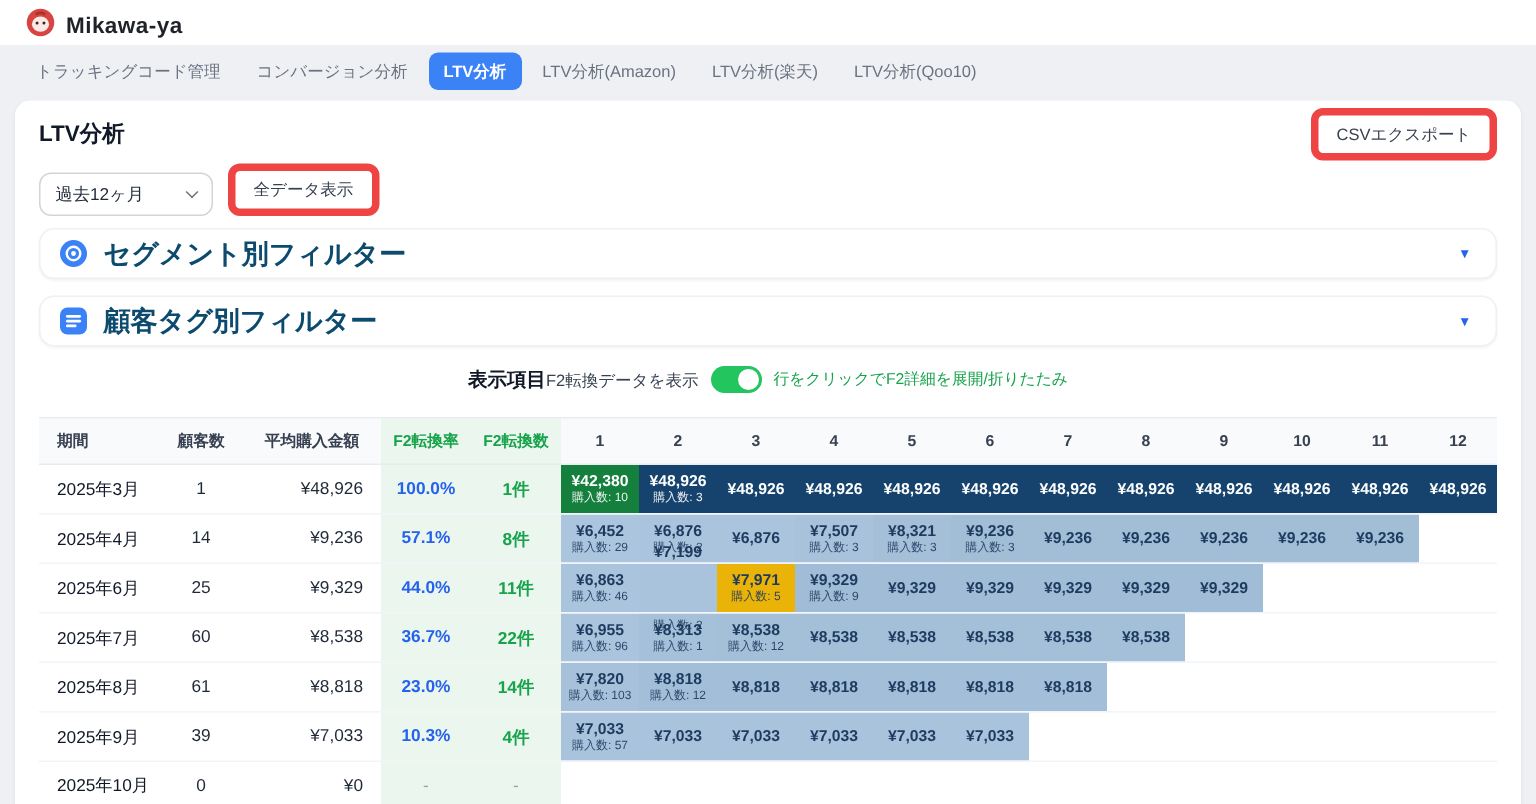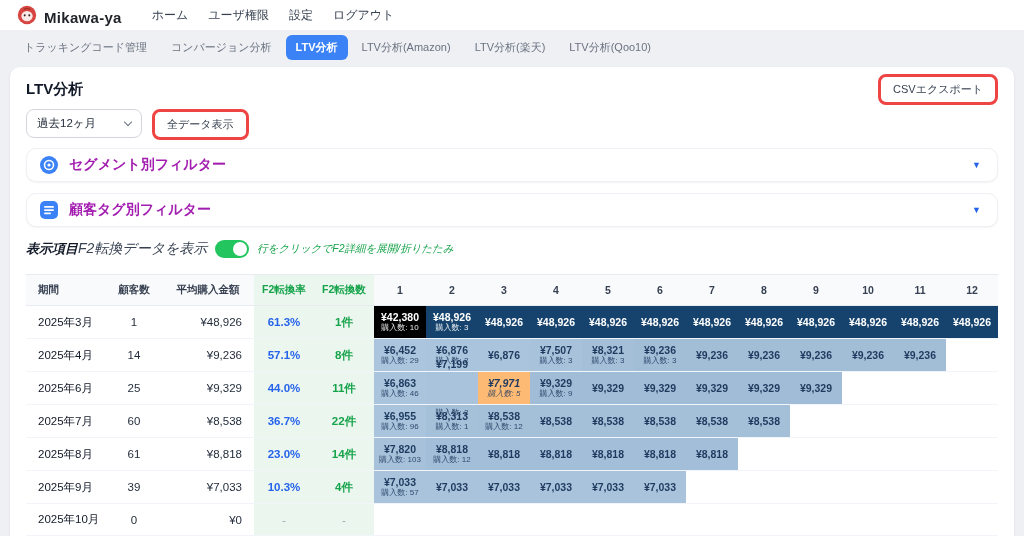--- a/index.html
+++ b/index.html
@@ -18,43 +18,43 @@
   .nav-link { font-size:12px; color:#374151; cursor:pointer; white-space:nowrap; }
   
   .tabbar { display:flex; align-items:center; gap:4px; padding:5px 14px; }
   .tab { font-size:11px; color:#6b7280; padding:5px 10px; border-radius:6px; cursor:pointer; white-space:nowrap; }
   .tab.active { background:#3b82f6; color:#ffffff; font-weight:bold; }
   
   .card { background:#ffffff; margin:2px 10px 0; border-radius:10px; box-shadow:0 1px 3px rgba(0,0,0,.07);
           padding:10px 16px; position:relative; min-height:480px; }
   .card-head { display:flex; align-items:center; justify-content:space-between; height:24px; }
   .page-title { font-size:15px; font-weight:bold; color:#111827; }
-  .btn-outline { border:3px solid #ef4444; background:#fff; border-radius:8px; padding:5px 12px;
+  .btn-outline { border:5px solid #ef4444; background:#fff; border-radius:8px; padding:5px 12px;
                  font-size:11px; color:#374151; cursor:pointer; white-space:nowrap;
                  font-family:inherit; }
   
-  .controls { display:flex; gap:10px; margin:8px 0 0; align-items:flex-start; }
+  .controls { display:flex; gap:10px; margin:8px 0 0; align-items:flex-end; }
   .select { display:flex; align-items:center; justify-content:space-between; width:116px; border:1px solid #d1d5db;
             background:#fff; border-radius:8px; padding:6px 10px; font-size:11.5px; color:#1f2937; cursor:pointer;
             font-family:inherit; }
   .chev { width:6px; height:6px; border-right:1.5px solid #6b7280; border-bottom:1.5px solid #6b7280;
           transform:rotate(45deg); margin-top:-3px; display:inline-block; }
   
   #filters { margin-top:8px; }
   .filter-panel { display:flex; align-items:center; gap:10px; border:1px solid #edf0f4;
                   box-shadow:0 1px 2px rgba(0,0,0,.05); border-radius:10px; padding:6px 12px;
                   height:34px; margin-bottom:11px; cursor:pointer; background:#fff; }
   .filter-icon { width:20px; height:20px; display:inline-flex; }
-  .filter-label { font-size:14px; font-weight:bold; color:#a21caf; flex:1; }
+  .filter-label { font-size:18px; font-weight:bold; color:#0c4a6e; flex:1; }
   .filter-chevron { color:#2563eb; font-size:9px; padding-right:4px; }
   
-  .display-row { display:flex; align-items:center; justify-content:flex-start; margin:13px 0 16px;font-style:italic; }
+  .display-row { display:flex; align-items:center; justify-content:center; margin:13px 0 16px; }
   .display-title { font-size:13px; font-weight:bold; color:#111827; }
   .display-right { display:flex; align-items:center; gap:8px; }
-  .toggle-label { font-size:14px; color:#374151; }
+  .toggle-label { font-size:11px; color:#374151; }
   .toggle { width:34px; height:18px; border-radius:9px; background:#22c55e; position:relative; display:inline-block; cursor:pointer; }
   .toggle .knob { position:absolute; right:2px; top:2px; width:14px; height:14px; border-radius:50%; background:#fff; }
   .hint { font-size:10.5px; color:#16a34a; }
   
   .table-wrap { position:relative; margin-top:2px; }
   table { width:100%; border-collapse:collapse; table-layout:fixed; }
   thead th { background:#f8fafc; font-size:10.5px; color:#374151; padding:8px 3px; font-weight:bold;
              border-top:1px solid #e8ecf1; border-bottom:1px solid #e8ecf1; text-align:center; white-space:nowrap; }
   th.col-period { text-align:left; padding-left:12px; }
   th.f2col { color:#16a34a; }
@@ -81,26 +81,20 @@
       <svg width="22" height="22" viewBox="0 0 24 24">
         <circle cx="12" cy="12" r="10" fill="#d64541"></circle>
         <ellipse cx="12" cy="13.2" rx="6.2" ry="5.6" fill="#fbe9e7"></ellipse>
         <circle cx="9.5" cy="12.4" r="1.1" fill="#3a2422"></circle>
         <circle cx="14.5" cy="12.4" r="1.1" fill="#3a2422"></circle>
         <path d="M8.5 6.2 q3.5 -2.6 7 0" stroke="#a93226" fill="none" stroke-width="1.8"></path>
       </svg>
     </span>
     <span class="brand-text">Mikawa-ya</span>
   </div>
-  <nav class="topnav">
-      <span class="nav-link">ホーム</span>
-      <span class="nav-link">ユーザ権限</span>
-      <span class="nav-link">設定</span>
-      <span class="nav-link">ログアウト</span>
-    </nav>
 </header>
 
 <div class="tabbar">
     <span class="tab">トラッキングコード管理</span>
     <span class="tab">コンバージョン分析</span>
     <span class="tab active">LTV分析</span>
     <span class="tab">LTV分析(Amazon)</span>
     <span class="tab">LTV分析(楽天)</span>
     <span class="tab">LTV分析(Qoo10)</span>
   </div>
@@ -196,24 +190,24 @@
             <th>10</th>
             <th>11</th>
             <th>12</th>
           </tr>
         </thead>
         <tbody>
           <tr>
             <td class="col-period">2025年3月</td>
             <td>1</td>
             <td class="col-avg">¥48,926</td>
-            <td class="f2col rate-val">61.3%</td>
+            <td class="f2col rate-val">100.0%</td>
             <td class="f2col count-val">1件</td>
             <td class="heat">
-              <div class="heat-inner" style="background: #000000; color: rgb(255, 255, 255);">
+              <div class="heat-inner" style="background: #15803d; color: rgb(255, 255, 255);">
                 <div class="heat-amount">¥42,380</div>
                 <div class="heat-purchases">購入数: 10</div>
               </div>
             </td>
             <td class="heat">
               <div class="heat-inner" style="background: rgb(22, 67, 109); color: rgb(255, 255, 255);">
                 <div class="heat-amount">¥48,926</div>
                 <div class="heat-purchases">購入数: 3</div>
               </div>
             </td>
@@ -348,21 +342,21 @@
                 <div class="heat-purchases">購入数: 46</div>
               </div>
             </td>
             <td class="heat">
               <div class="heat-inner" style="background: rgb(169, 195, 220); color: rgb(30, 58, 95); gap: 38px;">
                 <div class="heat-amount">¥7,199</div>
                 <div class="heat-purchases">購入数: 2</div>
               </div>
             </td>
             <td class="heat">
-              <div class="heat-inner" style="background: #fdba74; color: rgb(30, 58, 95); font-style: italic;">
+              <div class="heat-inner" style="background: #eab308; color: rgb(30, 58, 95);">
                 <div class="heat-amount">¥7,971</div>
                 <div class="heat-purchases">購入数: 5</div>
               </div>
             </td>
             <td class="heat">
               <div class="heat-inner" style="background: rgb(161, 188, 214); color: rgb(30, 58, 95);">
                 <div class="heat-amount">¥9,329</div>
                 <div class="heat-purchases">購入数: 9</div>
               </div>
             </td>

